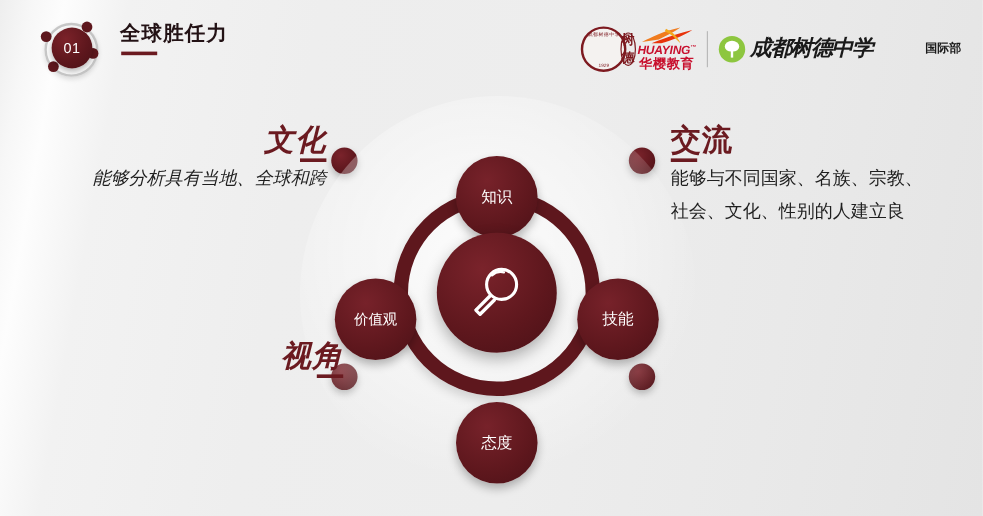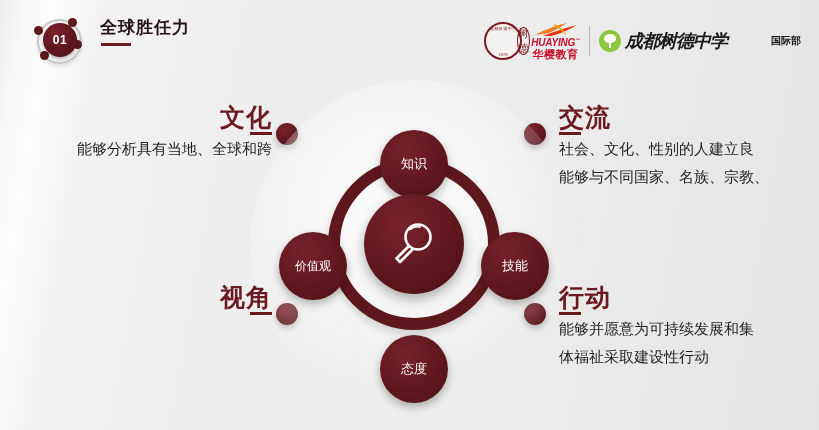--- a/index.html
+++ b/index.html
@@ -50,21 +50,21 @@
   }
   .badge-core {
     position: absolute;
     left: 15px; top: 11px;
     width: 34px; height: 34px;
     border-radius: 50%;
     background: radial-gradient(circle at 35% 28%, #7b2229 0%, #5e171d 55%, #4a1116 100%);
     box-shadow: 0 2px 5px rgba(0,0,0,0.3);
     color: #ffffff;
     font-size: 12px;
-    font-weight: bold;
+    font-weight: normal;
     display: flex;
     align-items: center;
     justify-content: center;
     letter-spacing: 0.5px;
   }
   .badge-dot {
     position: absolute;
     width: 9px; height: 9px;
     border-radius: 50%;
     background: #5e171d;
@@ -113,21 +113,21 @@
   }
   .seal-inner {
     width: 26px; height: 26px;
     border-radius: 50%;
     border: 1px solid #7d1a20;
     display: flex;
     align-items: center;
     justify-content: center;
     font-size: 11px;
     color: #7d1a20;
-    font-weight: normal;
+    font-weight: bold;
     margin-left: 40px;
   }
   .seal-arc {
     position: absolute;
     left: 3px; top: 2px;
     width: 28px; height: 10px;
     font-size: 4px;
     color: #7d1a20;
     text-align: center;
     letter-spacing: 0.5px;
@@ -280,26 +280,26 @@
   }
   .dot {
     position: absolute;
     width: 22px; height: 22px;
     border-radius: 50%;
     background: radial-gradient(circle at 36% 30%, #7a232b 0%, #5e171d 60%, #4b1117 100%);
     box-shadow: 0 3px 6px rgba(0,0,0,0.25);
   }
 
   
-  .block-left { text-align: right; }
+  .block-left { text-align: right; font-style: italic; }
   .block-left .heading-rule { margin-left: auto; }
 
   #block-culture   { left: 10px; top: 104px; width: 262px; }
   #dot-culture     { left: 276px; top: 123px; }
-  #block-vision    { left: 10px; top: 284px; width: 262px; }
+  #block-vision    { left: 24px; top: 284px; width: 262px; }
   #dot-vision      { left: 276px; top: 303px; }
 
   
   #block-exchange  { left: 559px; top: 104px; width: 250px; }
   #dot-exchange    { left: 524px; top: 123px; }
   #block-action    { left: 559px; top: 284px; width: 250px; }
   #dot-action      { left: 524px; top: 303px; }
 </style>
 </head>
 <body>
@@ -375,26 +375,20 @@
 
   <div class="block block-left" id="block-vision">
     <div class="heading">视角</div>
     <div class="heading-rule"></div>
   </div>
   <div class="dot" id="dot-vision"></div>
 
   <div class="block" id="block-exchange">
     <div class="heading">交流</div>
     <div class="heading-rule"></div>
+    <div class="body-text">能够与不同国家、名族、宗教、</div>
     <div class="body-text">社会、文化、性别的人建立良</div>
-    <div class="body-text">能够与不同国家、名族、宗教、</div>
   </div>
   <div class="dot" id="dot-exchange"></div>
 
-  <div class="block" id="block-action">
-    <div class="heading">行动</div>
-    <div class="heading-rule"></div>
-    <div class="body-text">能够并愿意为可持续发展和集</div>
-    <div class="body-text">体福祉采取建设性行动</div>
-  </div>
   <div class="dot" id="dot-action"></div>
 
 </div>
 
 </body></html>

